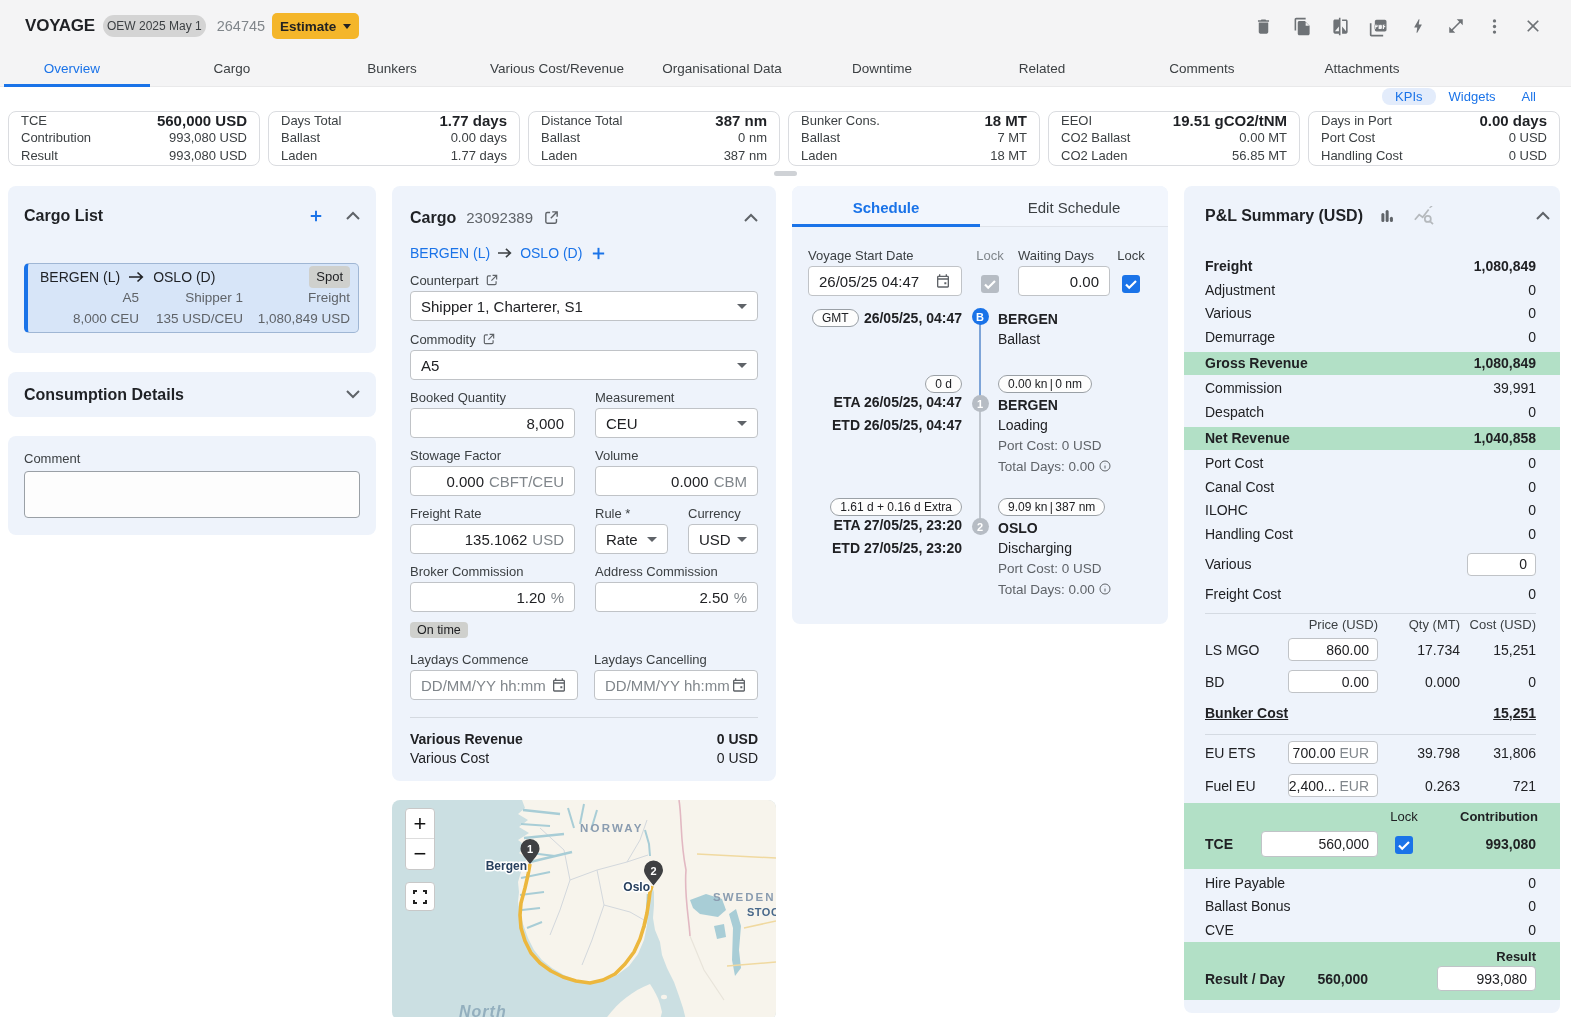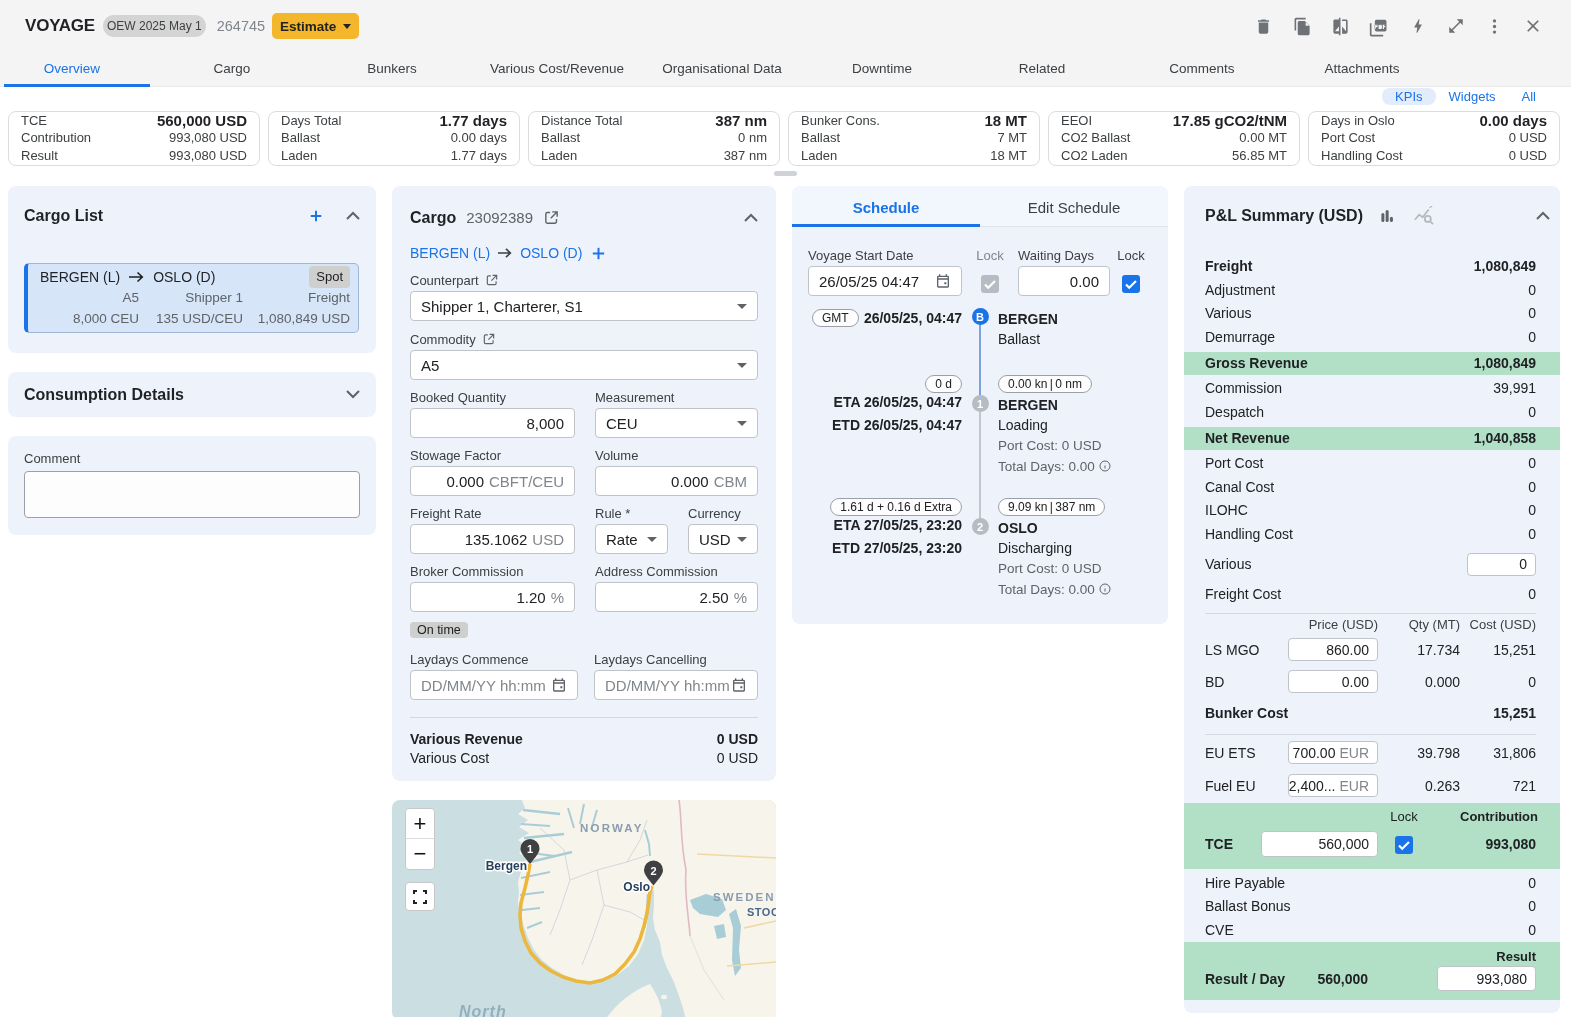--- a/index.html
+++ b/index.html
@@ -187,34 +187,34 @@
         <span>7 MT</span>
       </div>
     <div class="r">
         <span>Laden</span>
         <span>18 MT</span>
       </div>
   </div>
   <div class="kpicard">
     <div class="r head">
         <span>EEOI</span>
-        <b>17.85 gCO2/tNM</b>
+        <b>19.51 gCO2/tNM</b>
       </div>
     <div class="r">
         <span>CO2 Ballast</span>
         <span>0.00 MT</span>
       </div>
     <div class="r">
         <span>CO2 Laden</span>
         <span>56.85 MT</span>
       </div>
   </div>
   <div class="kpicard">
     <div class="r head">
-        <span>Days in Oslo</span>
+        <span>Days in Port</span>
         <b>0.00 days</b>
       </div>
     <div class="r">
         <span>Port Cost</span>
         <span>0 USD</span>
       </div>
     <div class="r">
         <span>Handling Cost</span>
         <span>0 USD</span>
       </div>
@@ -624,21 +624,21 @@
             <span class="inbox">860.00</span>
             <span>17.734</span>
             <span>15,251</span>
           </div>
         <div class="plg" style="height:32px;">
             <span>BD</span>
             <span class="inbox">0.00</span>
             <span>0.000</span>
             <span>0</span>
           </div>
-        <div class="plg" style="height:30px;">
+        <div class="plg" style="height:30px;text-decoration:underline;">
             <b>Bunker Cost</b>
             <span></span>
             <span></span>
             <b>15,251</b>
           </div>
         <div class="pdiv"></div>
         <div class="plg" style="height:32px;">
             <span>EU ETS</span>
             <span class="inbox">700.00<i>EUR</i></span>
             <span>39.798</span>

